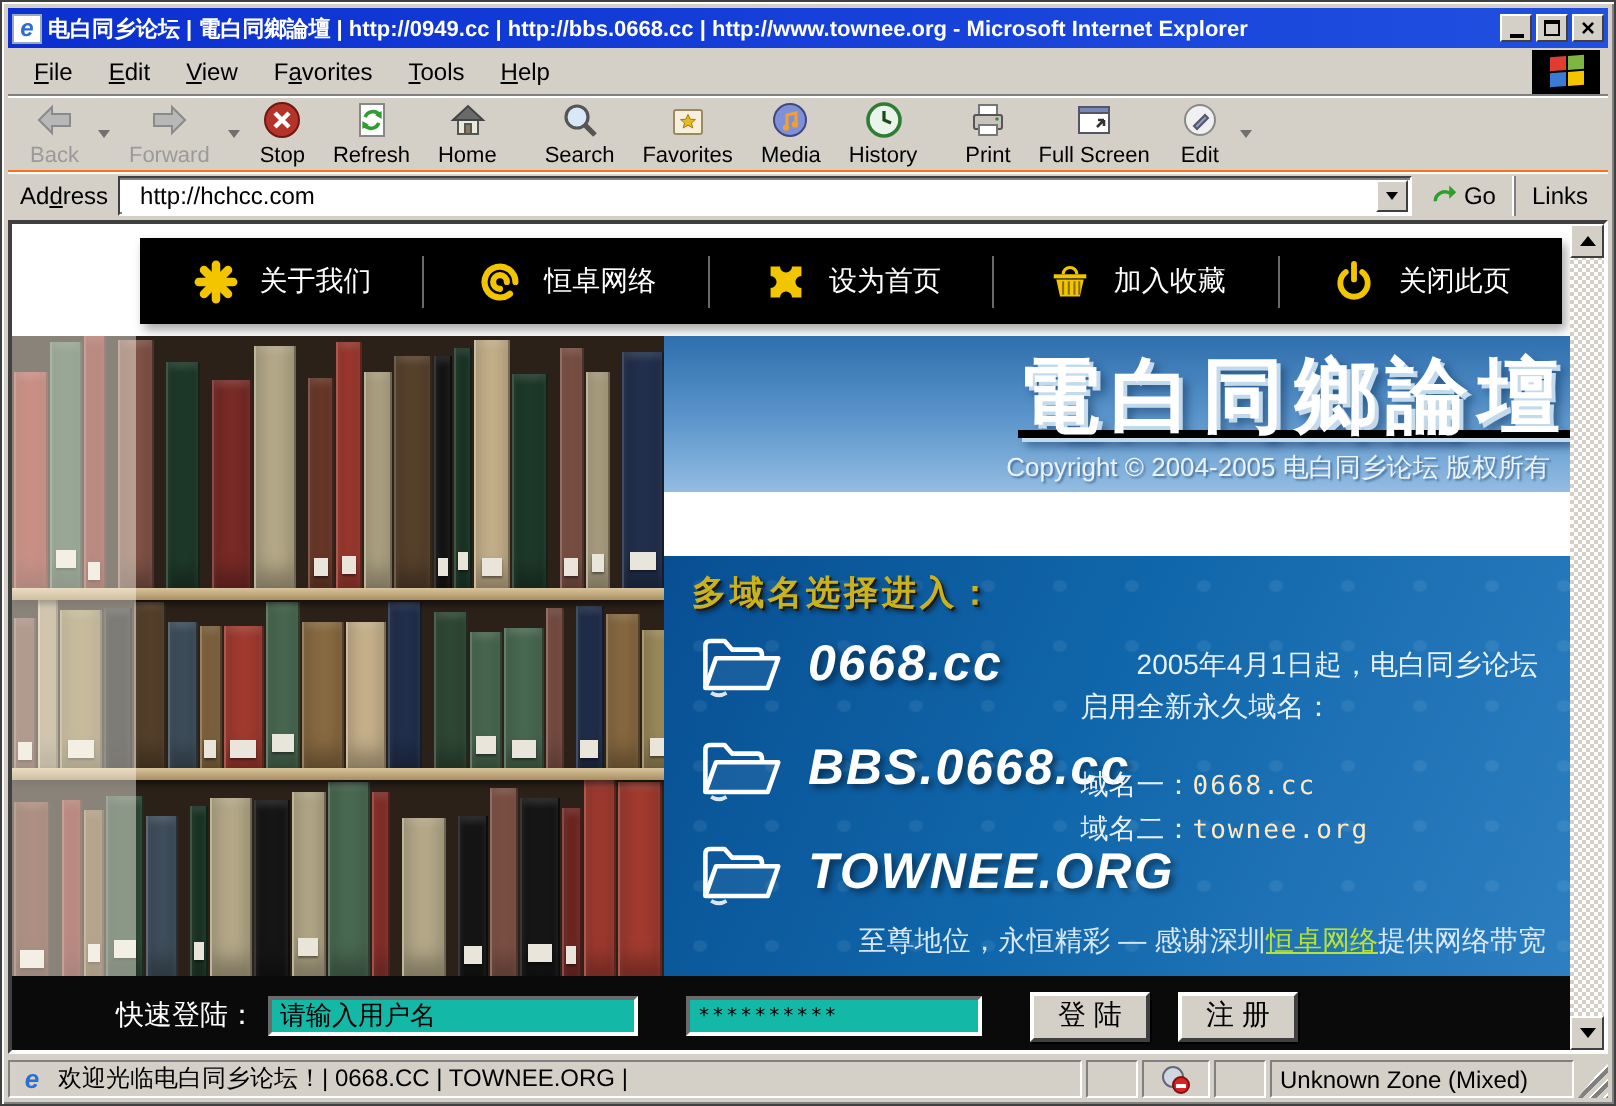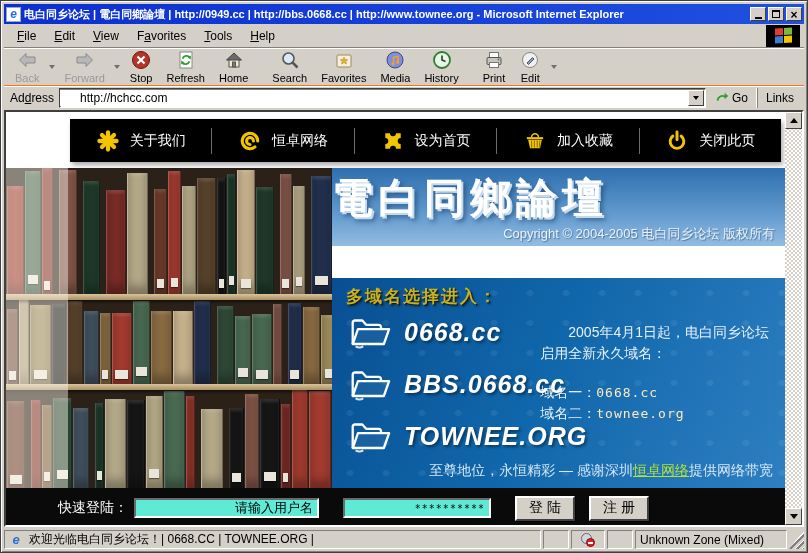--- a/index.html
+++ b/index.html
@@ -49,21 +49,21 @@
   .tb-drop i { width:0; height:0; border-left:3px solid transparent; border-right:3px solid transparent; border-top:4px solid #707070; }
   .tb-sep { width:0; border-left:1px solid #808080; border-right:1px solid #fff; margin:2px 4px; }
   .tb-icon { width:22px; height:22px; }
 
   
   .addressbar { height:24px; flex:0 0 24px; display:flex; align-items:center; padding:1px 4px; gap:5px;
     box-shadow: inset 0 1px 0 #fff; }
   .addr-label { font-size:12px; padding-left:2px; }
   .addr-field { flex:1; height:20px; background:#fff; border:1px solid; border-color:#404040 #fff #fff #404040;
     box-shadow:inset 1px 1px 0 #808080; display:flex; align-items:center; }
-  .addr-field input { flex:1; border:0; outline:0; font-size:12px; padding-left:20px; height:16px;
+  .addr-field input { flex:1; border:0; outline:0; font-size:12px; padding-left:10px; height:16px;
     font-family:"Liberation Sans",sans-serif; }
   .addr-dropbtn { width:16px; height:16px; background:#d4d0c8; border:1px solid; border-color:#fff #404040 #404040 #fff;
     display:flex; align-items:center; justify-content:center; margin-right:1px; }
   .addr-dropbtn i { width:0; height:0; border-left:3px solid transparent; border-right:3px solid transparent; border-top:4px solid #000; }
   .go-btn { display:flex; align-items:center; gap:3px; font-size:12px; padding:0 4px; }
   .links-zone { display:flex; align-items:center; font-size:12px; padding:0 6px 0 8px;
     border-left:1px solid #808080; box-shadow:-1px 0 0 #fff; height:20px; }
 
   
   .content { flex:1; border:2px solid; border-color:#404040 #fff #fff #404040; background:#fff;
@@ -83,22 +83,22 @@
   .bookshelf { width:326px; flex:0 0 326px; position:relative; background:#2b2118; overflow:hidden; }
   .spine { position:absolute; border-left:1px solid rgba(255,255,255,0.14); border-right:1px solid rgba(0,0,0,0.4);
     box-shadow: inset 0 -8px 10px rgba(0,0,0,0.3), inset 0 3px 3px rgba(255,255,255,0.12); }
   .spine-label { position:absolute; left:15%; width:68%; height:9px; background:#e9e5da; box-shadow:0 1px 1px rgba(0,0,0,0.4); }
   .shelf-board { position:absolute; left:0; right:0; height:6px; background:linear-gradient(#d9c49c,#a98f62);
     box-shadow:0 2px 3px rgba(0,0,0,0.55); z-index:5; }
   .shelf-fade { position:absolute; left:0; top:0; width:62px; height:100%; background:rgba(255,250,240,0.45); z-index:6; }
 
   
   .bluepanel { flex:1; display:flex; flex-direction:column; min-width:0; }
-  .hero-band { height:78px; flex:0 0 78px; position:relative; text-align:left;
-    background:linear-gradient(180deg,#2f6fae 0%,#5d97cc 55%,#93bce2 100%); }
+  .hero-band { height:78px; flex:0 0 78px; position:relative; text-align:right;
+    background:linear-gradient(180deg,#2f6fae 0%,#5d97cc 55%,#93bce2 100%);text-decoration:underline; }
   .hero-title { font-size:41px; font-weight:bold; color:#fff; letter-spacing:5px; padding-top:3px;
     text-shadow:2px 2px 0 #c3d9ec, 4px 4px 5px rgba(8,40,80,0.55); white-space:nowrap; }
   .hero-copyright { position:absolute; right:10px; bottom:3px; font-size:13px; color:#eaf2fa;
     text-shadow:1px 1px 1px rgba(20,60,100,0.5); }
   .hero-main { flex:1; position:relative;
     background-image: radial-gradient(rgba(255,255,255,0.07) 3px, transparent 4px),
       linear-gradient(115deg,#084f92 0%,#1066aa 45%,#2d7fc1 100%);
     background-size:36px 30px, 100% 100%;margin-top:32px; }
   .hero-subtitle { position:absolute; left:14px; top:7px; font-size:17px; font-weight:bold;
     color:#c9b21f; letter-spacing:2px; text-shadow:1px 1px 0 #1a1a1a, 2px 2px 2px rgba(0,0,0,0.5); }
@@ -109,22 +109,22 @@
   .hero-notice { position:absolute; right:16px; top:44px; font-size:14px; color:#e6f1fb; line-height:1.5; }
   .notice-l1 { text-indent:2em; }
   .dn-lines { margin-top:18px; }
   .dn-value { font-family:"DejaVu Sans Mono",monospace; font-size:13px; color:#ffe9c0; letter-spacing:1px; }
   .hero-footer { position:absolute; right:12px; bottom:8px; font-size:14px; color:#d6e7f6; white-space:nowrap; }
   .hero-footer a { color:#b5e332; text-decoration:underline; cursor:pointer; }
 
   
   .login-bar { flex:1; min-height:40px; background:#0a0a0a; display:flex; align-items:center; position:relative; padding-left:52px; }
   .login-label { color:#fff; font-size:14px; }
-  .login-input { height:20px; background:#5eead4; border:2px solid; border-color:#6a6a6a #fff #fff #6a6a6a;
-    font-size:13px; padding:0 4px; color:#000; font-family:"Liberation Sans",sans-serif; outline:0;text-align:right; }
+  .login-input { height:20px; background:#14b8a6; border:2px solid; border-color:#6a6a6a #fff #fff #6a6a6a;
+    font-size:13px; padding:0 4px; color:#000; font-family:"Liberation Sans",sans-serif; outline:0; }
   .username { width:185px; margin-left:6px; }
   .password { width:148px; margin-left:24px; font-family:"DejaVu Sans Mono",monospace; font-size:10px; letter-spacing:1px; }
   .classic-btn { height:25px; min-width:60px; margin-left:24px; background:#d4d0c8; font-size:14px; color:#000;
     border:2px solid; border-color:#fff #404040 #404040 #fff; box-shadow:1px 1px 0 #000; padding:0 8px; cursor:pointer;
     font-family:"Liberation Sans","DejaVu Sans",sans-serif; }
   .classic-btn + .classic-btn { margin-left:14px; }
   .power-line { position:absolute; right:26px; bottom:5px; font-size:13px; color:#d8d8d8; }
   .power-line a { color:#f2f218; text-decoration:none; cursor:pointer; }
 
   
@@ -275,20 +275,28 @@
     </div>
     <div class="tb-sep"></div>
     <div class="tb-btn">
       <svg class="tb-icon" viewBox="0 0 22 22">
         <rect x="6.5" y="3.5" width="9" height="6" fill="#fff" stroke="#777"></rect>
         <rect x="4" y="8.5" width="14" height="7" rx="1" fill="#c8c4bc" stroke="#555"></rect>
         <rect x="6.5" y="13.5" width="9" height="5" fill="#fff" stroke="#777"></rect>
         <circle cx="15.5" cy="10.5" r="0.9" fill="#3a8a3a"></circle>
         </svg>
       <span>Print</span>
+    </div>
+    <div class="tb-btn">
+      <svg class="tb-icon" viewBox="0 0 22 22">
+        <rect x="3.5" y="4.5" width="15" height="13" fill="#fff" stroke="#556"></rect>
+        <rect x="3.5" y="4.5" width="15" height="3" fill="#7688b8" stroke="#556"></rect>
+        <path d="M12.5 14.5 L16 11 M16 11 h-3 M16 11 v3" stroke="#333" stroke-width="1.3" fill="none"></path>
+        </svg>
+      <span>Full Screen</span>
     </div>
     <div class="tb-group">
       <div class="tb-btn">
         <svg class="tb-icon" viewBox="0 0 22 22">
           <circle cx="11" cy="11" r="7.5" fill="#f0f0f0" stroke="#888"></circle>
           <path d="M8 14 L13.5 8.5 L15 10 L9.5 15.5 Z" fill="#88a0c8" stroke="#556"></path>
           </svg>
         <span>Edit</span>
       </div>
       <div class="tb-drop">

